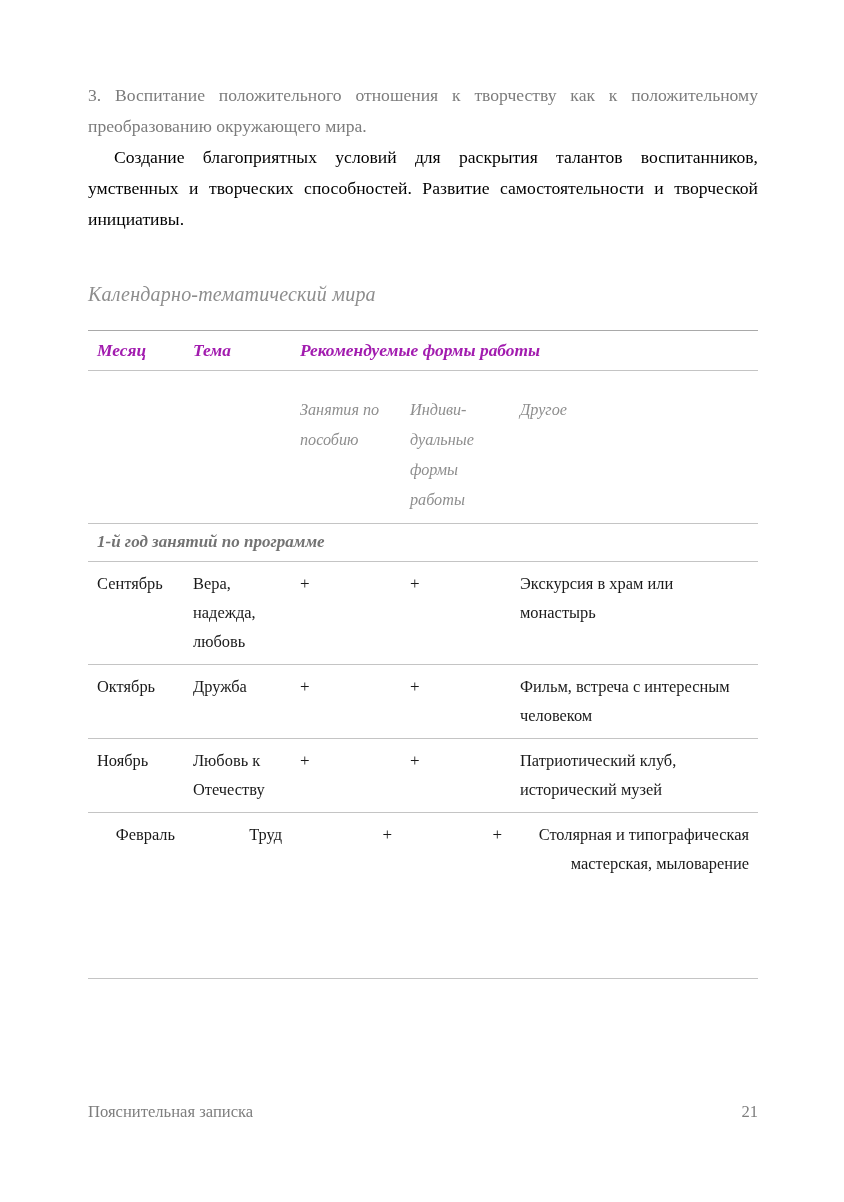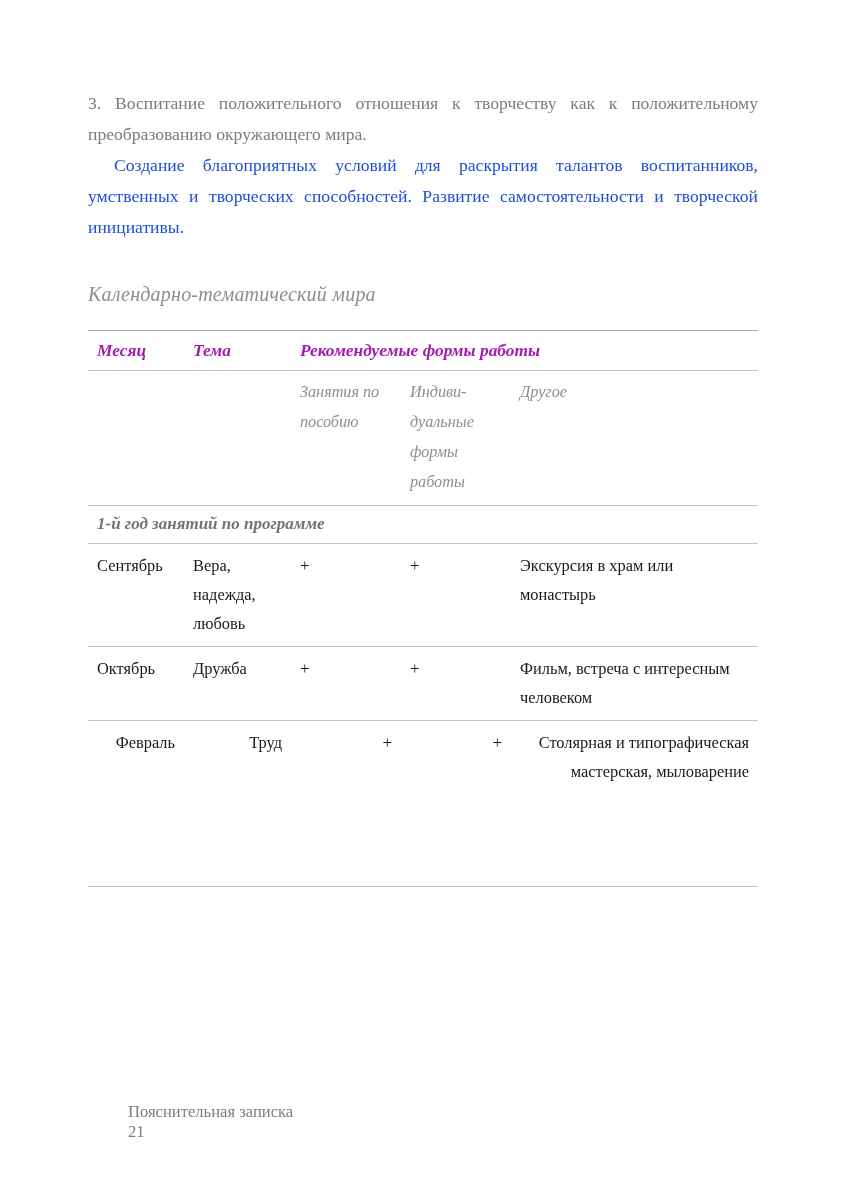--- a/index.html
+++ b/index.html
@@ -21,35 +21,35 @@
     position: absolute;
     left: 88px;
     top: 0;
     width: 670px;
     height: 1202px;
   }
 
   
   .intro {
     position: absolute;
-    top: 88px;
+    top: 80px;
     left: 0;
     width: 670px;
   }
   .para {
     font-size: 17.6px;
     line-height: 31px;
     text-align: justify;
     margin: 0;
   }
   .para-muted {
     color: #7c7c7c;
   }
   .para-dark {
-    color: #1d4ed8;
+    color: #000000;
     text-indent: 26px;
   }
 
   
   .section-title {
     position: absolute;
     top: 283px;
     left: 0;
     width: 670px;
     font-style: italic;
@@ -100,21 +100,21 @@
     line-height: 26px;
   }
 
   
   .hdr-sub td {
     font-style: italic;
     color: #8e8e8e;
     font-size: 16.2px;
     line-height: 30px;
     height: 104px;
-    padding-top: 6px;
+    padding-top: 24px;
   }
 
   
   .band td {
     font-style: italic;
     font-weight: 700;
     color: #737373;
     font-size: 17px;
     padding-top: 5px;
     padding-bottom: 6px;
@@ -130,21 +130,20 @@
   .footer {
     position: absolute;
     top: 1102px;
     left: 0;
     width: 670px;
     display: flex;
     justify-content: space-between;
     align-items: baseline;
     color: #7e7e7e;
     font-size: 16.6px;
-    flex-direction: column;
   }
   .footer-page { color: #7e7e7e; margin-left: 40px; }
 </style>
 </head>
 <body>
 
 <div class="page">
 
   <div class="intro">
     <p class="para para-muted">3. Воспитание положительного отношения к творчеству как к положительному преобразованию окружающего мира.</p>
@@ -191,20 +190,27 @@
       </tr>
 
       <tr class="rule-bottom">
         <td class="vline cell-month">Октябрь</td>
         <td class="vline">Дружба</td>
         <td class="vline cell-mark">+</td>
         <td class="vline cell-mark">+</td>
         <td>Фильм, встреча с интересным человеком</td>
       </tr>
 
+      <tr class="rule-bottom">
+        <td class="vline cell-month">Ноябрь</td>
+        <td class="vline">Любовь к Отечеству</td>
+        <td class="vline cell-mark">+</td>
+        <td class="vline cell-mark">+</td>
+        <td>Патриотический клуб, исторический музей</td>
+      </tr>
 
 
 
       <tr class="rule-bottom row-tall">
         <td class="vline cell-month">Февраль</td>
         <td class="vline">Труд</td>
         <td class="vline cell-mark">+</td>
         <td class="vline cell-mark">+</td>
         <td>Столярная и типографическая мастерская, мыловарение</td>
       </tr>

